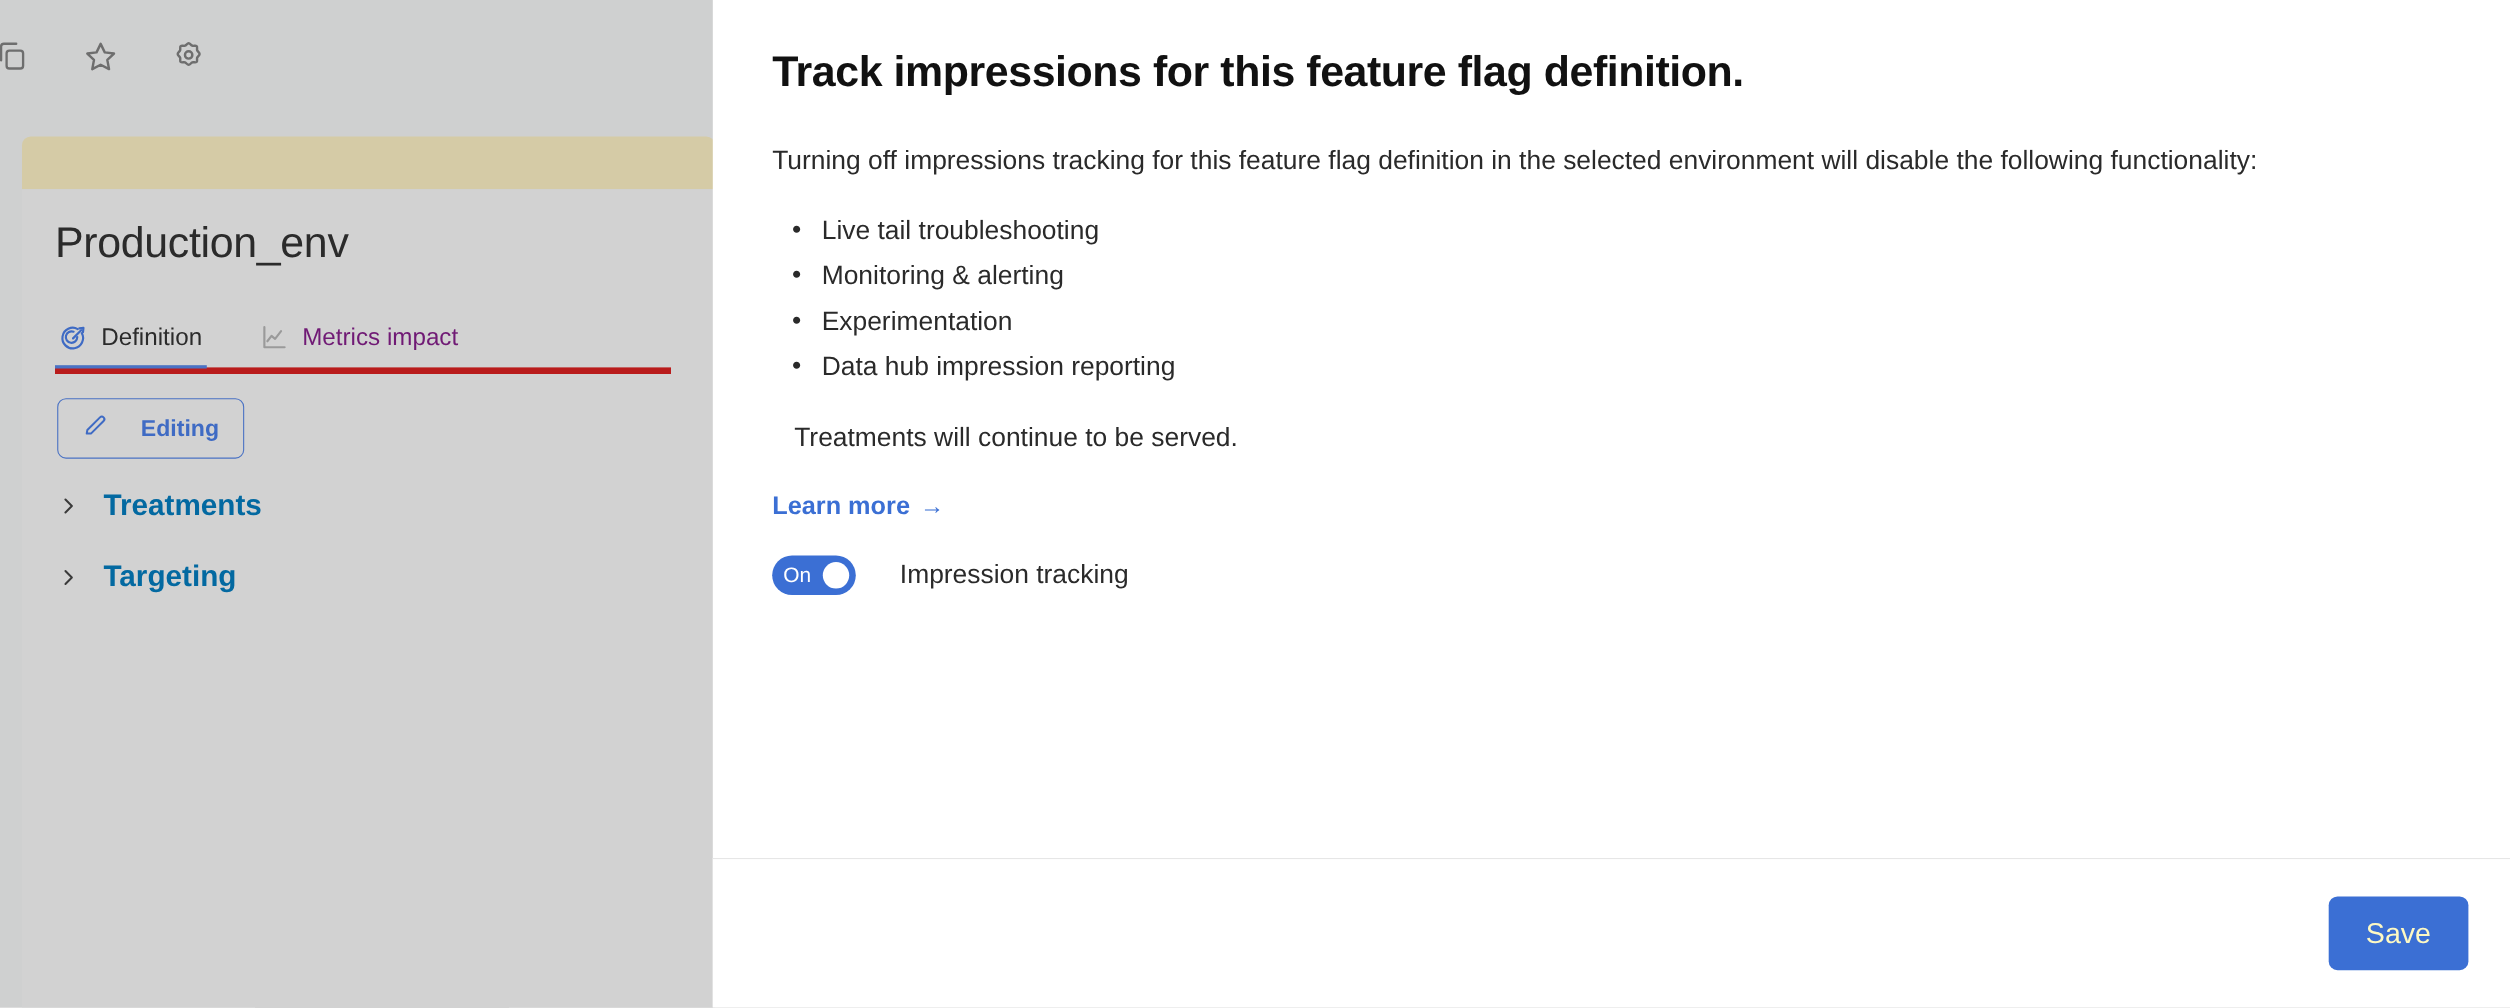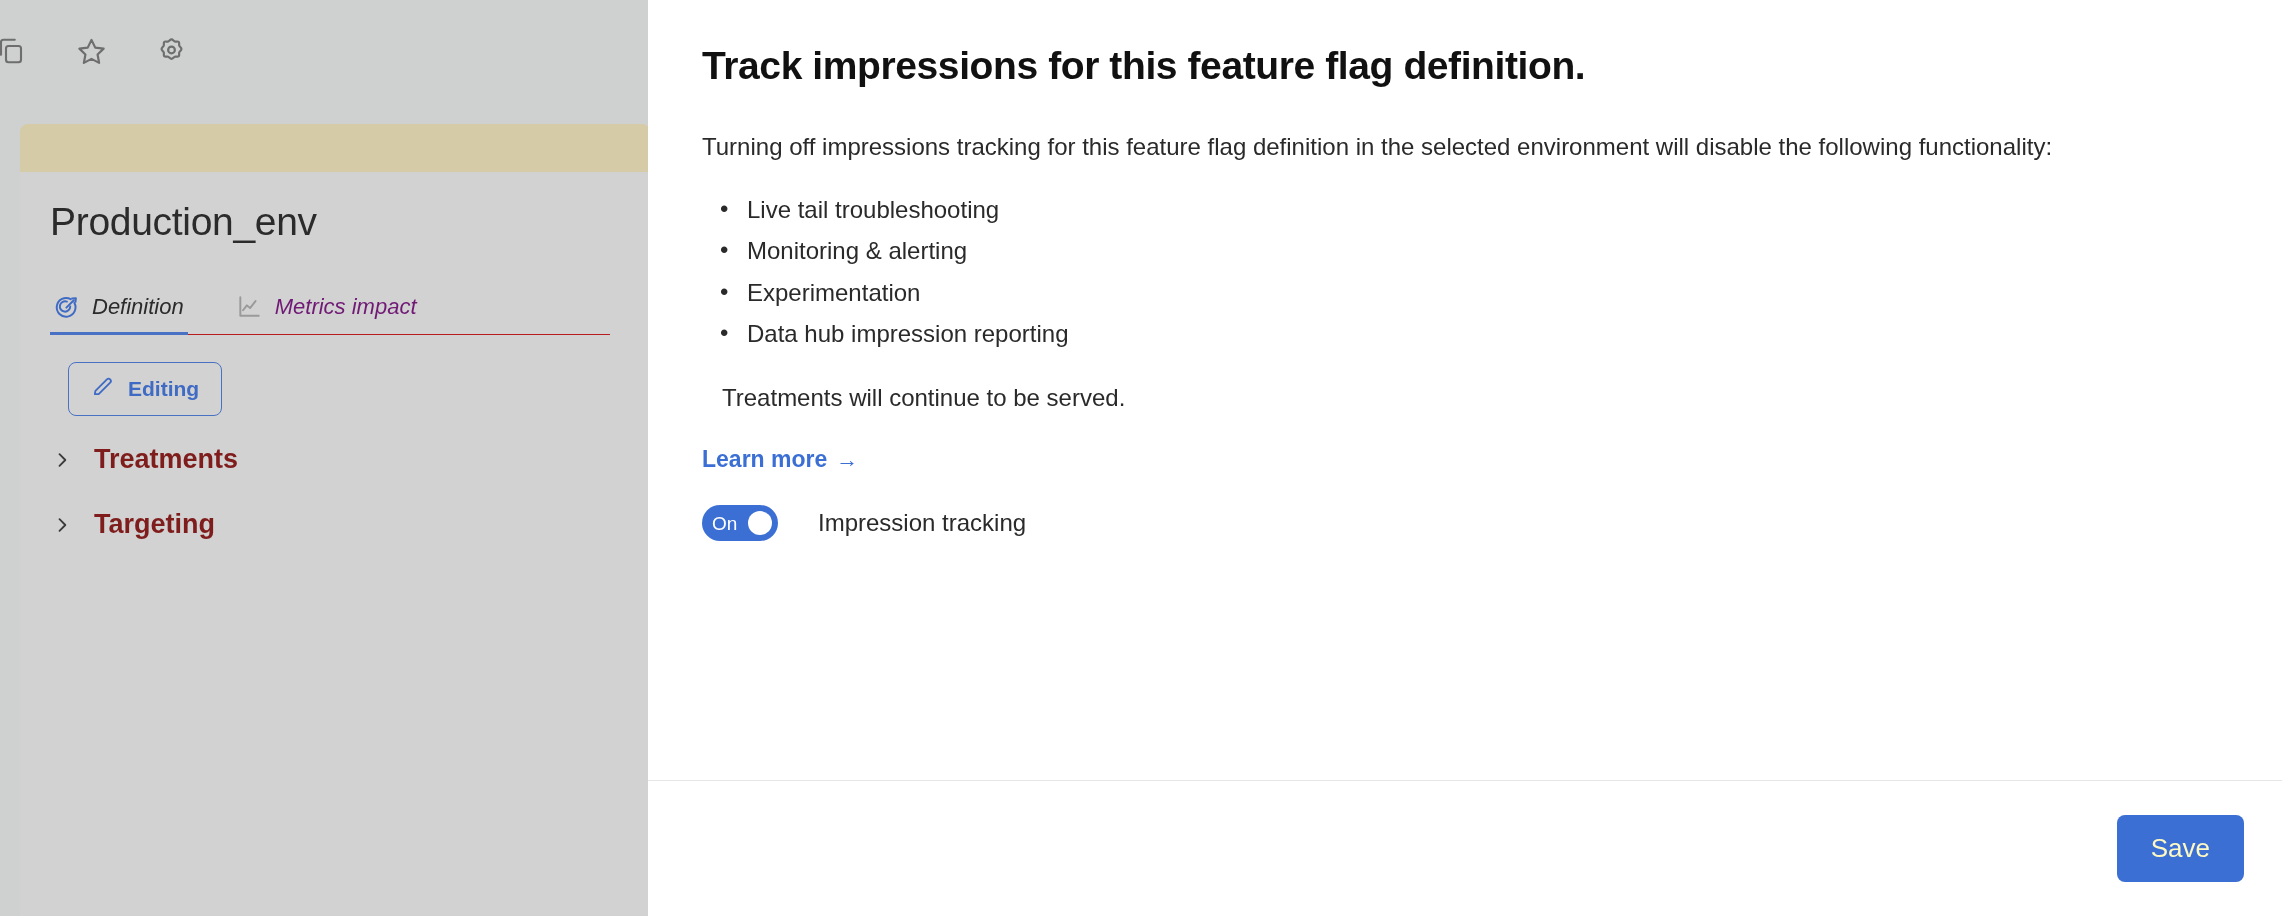--- a/index.html
+++ b/index.html
@@ -72,22 +72,21 @@
 
   
   .tabs {
     position: absolute;
     left: 30px;
     top: 122px;
     display: flex;
     align-items: flex-end;
     gap: 44px;
     width: 560px;
-    border-bottom: 1px solid #b91c1c;
-    font-style: italic;
+    border-bottom: 6px solid #b91c1c;
   }
   .tab {
     display: flex;
     align-items: center;
     gap: 13px;
     padding: 0 4px 14px 4px;
     font-size: 22px;
     color: #701a75;
     position: relative;
   }
@@ -99,43 +98,43 @@
     height: 3px;
     background: #4a72c4;
   }
   .tab .ticon { display: flex; align-items: center; }
   .tab.active .ticon { color: #3f6bc4; }
   .tab.inactive .ticon { color: #9a9a9a; }
 
   
   .editing-btn {
     position: absolute;
-    left: 48px;
+    left: 32px;
     top: 190px;
     display: flex;
     align-items: center;
-    gap: 14px;
+    gap: 30px;
     padding: 12px 22px;
     border: 1px solid #4a72c4;
     border-radius: 8px;
     color: #3f6bc4;
     font-size: 21px;
     font-weight: 700;
     background: transparent;
   }
 
   .section-row {
     position: absolute;
     left: 32px;
     display: flex;
     align-items: center;
     gap: 22px;
     font-size: 27px;
     font-weight: 700;
-    color: #7f1d1d;
+    color: #0369a1;
   }
   .section-row.treatments { top: 272px; }
   .section-row.targeting  { top: 337px; }
   .chev { color: #3a3a3a; display: flex; }
 
   
   .feedback-sliver {
     position: absolute;
     right: 0;
     top: 443px;

